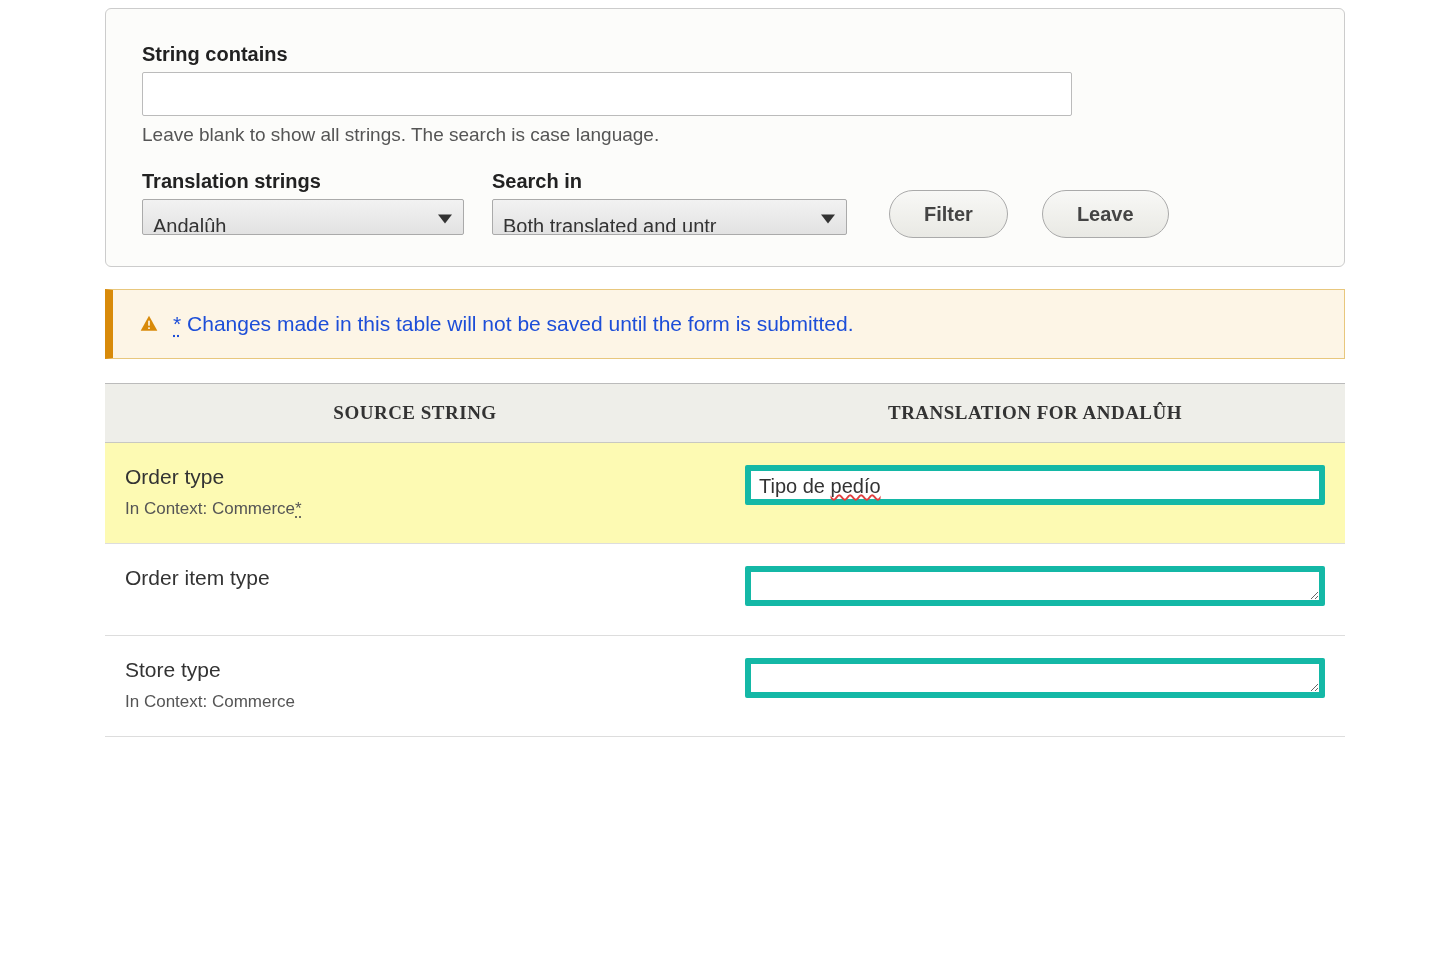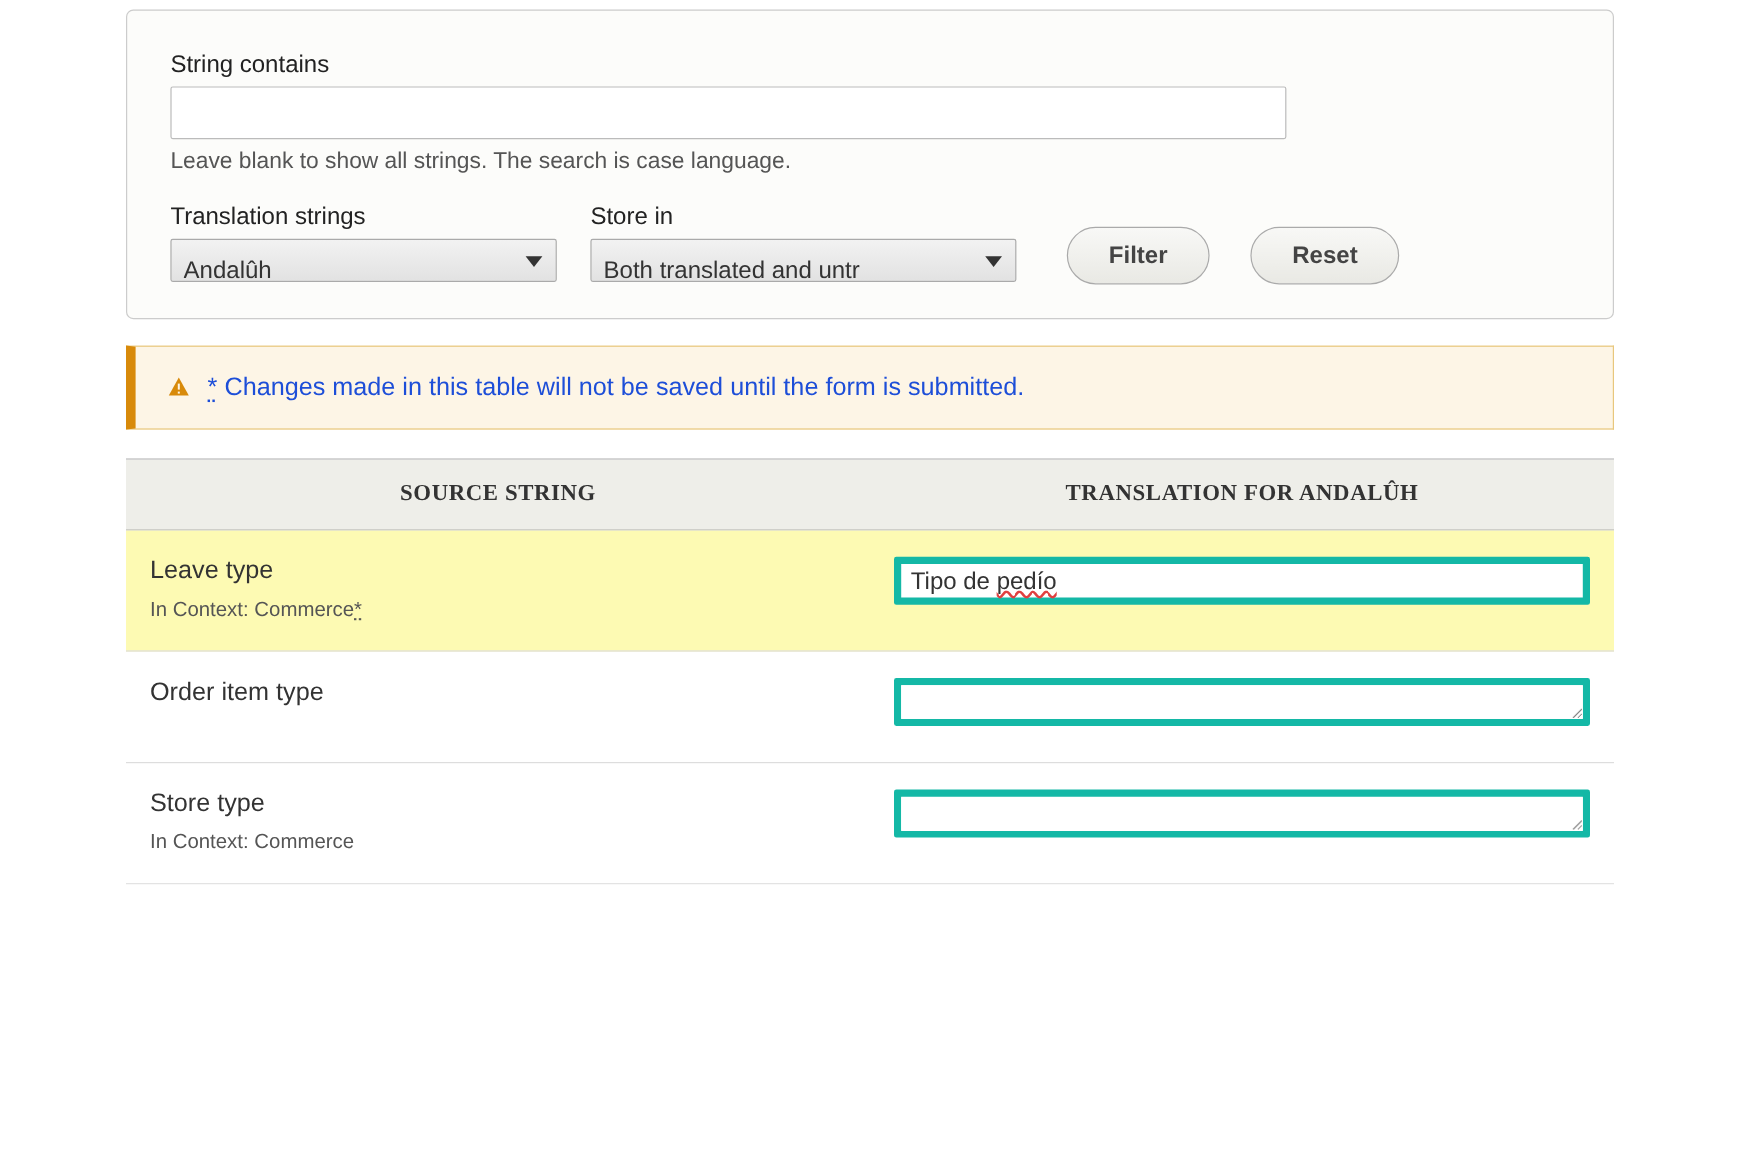--- a/index.html
+++ b/index.html
@@ -25,21 +25,21 @@
 .legend-text {
   font-size: 22px;
   font-weight: bold;
   color: #0b5a99;
   letter-spacing: 0.5px;
   font-family: Georgia, "Times New Roman", serif;
 }
 .row1 { margin-top: 14px; }
 .field-label {
   display: block;
-  font-weight: normal;
+  font-weight: bold;
   font-size: 20px;
   color: #222;
   margin-bottom: 6px;
 }
 .text-input {
   width: 930px;
   height: 44px;
   border: 1px solid #bbb;
   border-radius: 2px;
   font-size: 18px;
@@ -195,29 +195,29 @@
     <div class="row2">
       <div class="col">
         <label class="field-label">Translation strings</label>
         <div class="select-wrap">
           <select class="select-box sel-lang">
             <option selected="">Andalûh</option>
           </select>
         </div>
       </div>
       <div class="col">
-        <label class="field-label">Store in</label>
+        <label class="field-label">Search in</label>
         <div class="select-wrap">
           <select class="select-box sel-search">
             <option selected="">Both translated and untr</option>
           </select>
         </div>
       </div>
       <button class="btn">Filter</button>
-      <button class="btn">Reset</button>
+      <button class="btn">Leave</button>
     </div>
   </fieldset>
 
   <div class="warning-bar">
     <span class="warn-icon">
       <svg viewBox="0 0 24 24">
           <path fill="#d88a0a" d="M12 2 L22 20 L2 20 Z"></path>
           <rect x="11" y="8" width="2" height="6" fill="#fdf5e6"></rect>
           <rect x="11" y="16" width="2" height="2" fill="#fdf5e6"></rect>
         </svg>
@@ -231,21 +231,21 @@
   <table class="strings">
     <thead>
       <tr>
         <th>SOURCE STRING</th>
         <th>TRANSLATION FOR ANDALÛH</th>
       </tr>
     </thead>
     <tbody>
       <tr class="highlight">
         <td class="col-source">
-          <div class="source-text">Leave type</div>
+          <div class="source-text">Order type</div>
           <div class="context-line">
             <span>In Context: </span><span>Commerce</span><span class="ast">*</span>
           </div>
         </td>
         <td class="col-trans">
           <div class="trans-textarea" contenteditable="true" style=""><span>Tipo de </span><span class="spellunder">pedío</span></div>
         </td>
       </tr>
       <tr>
         <td class="col-source">

